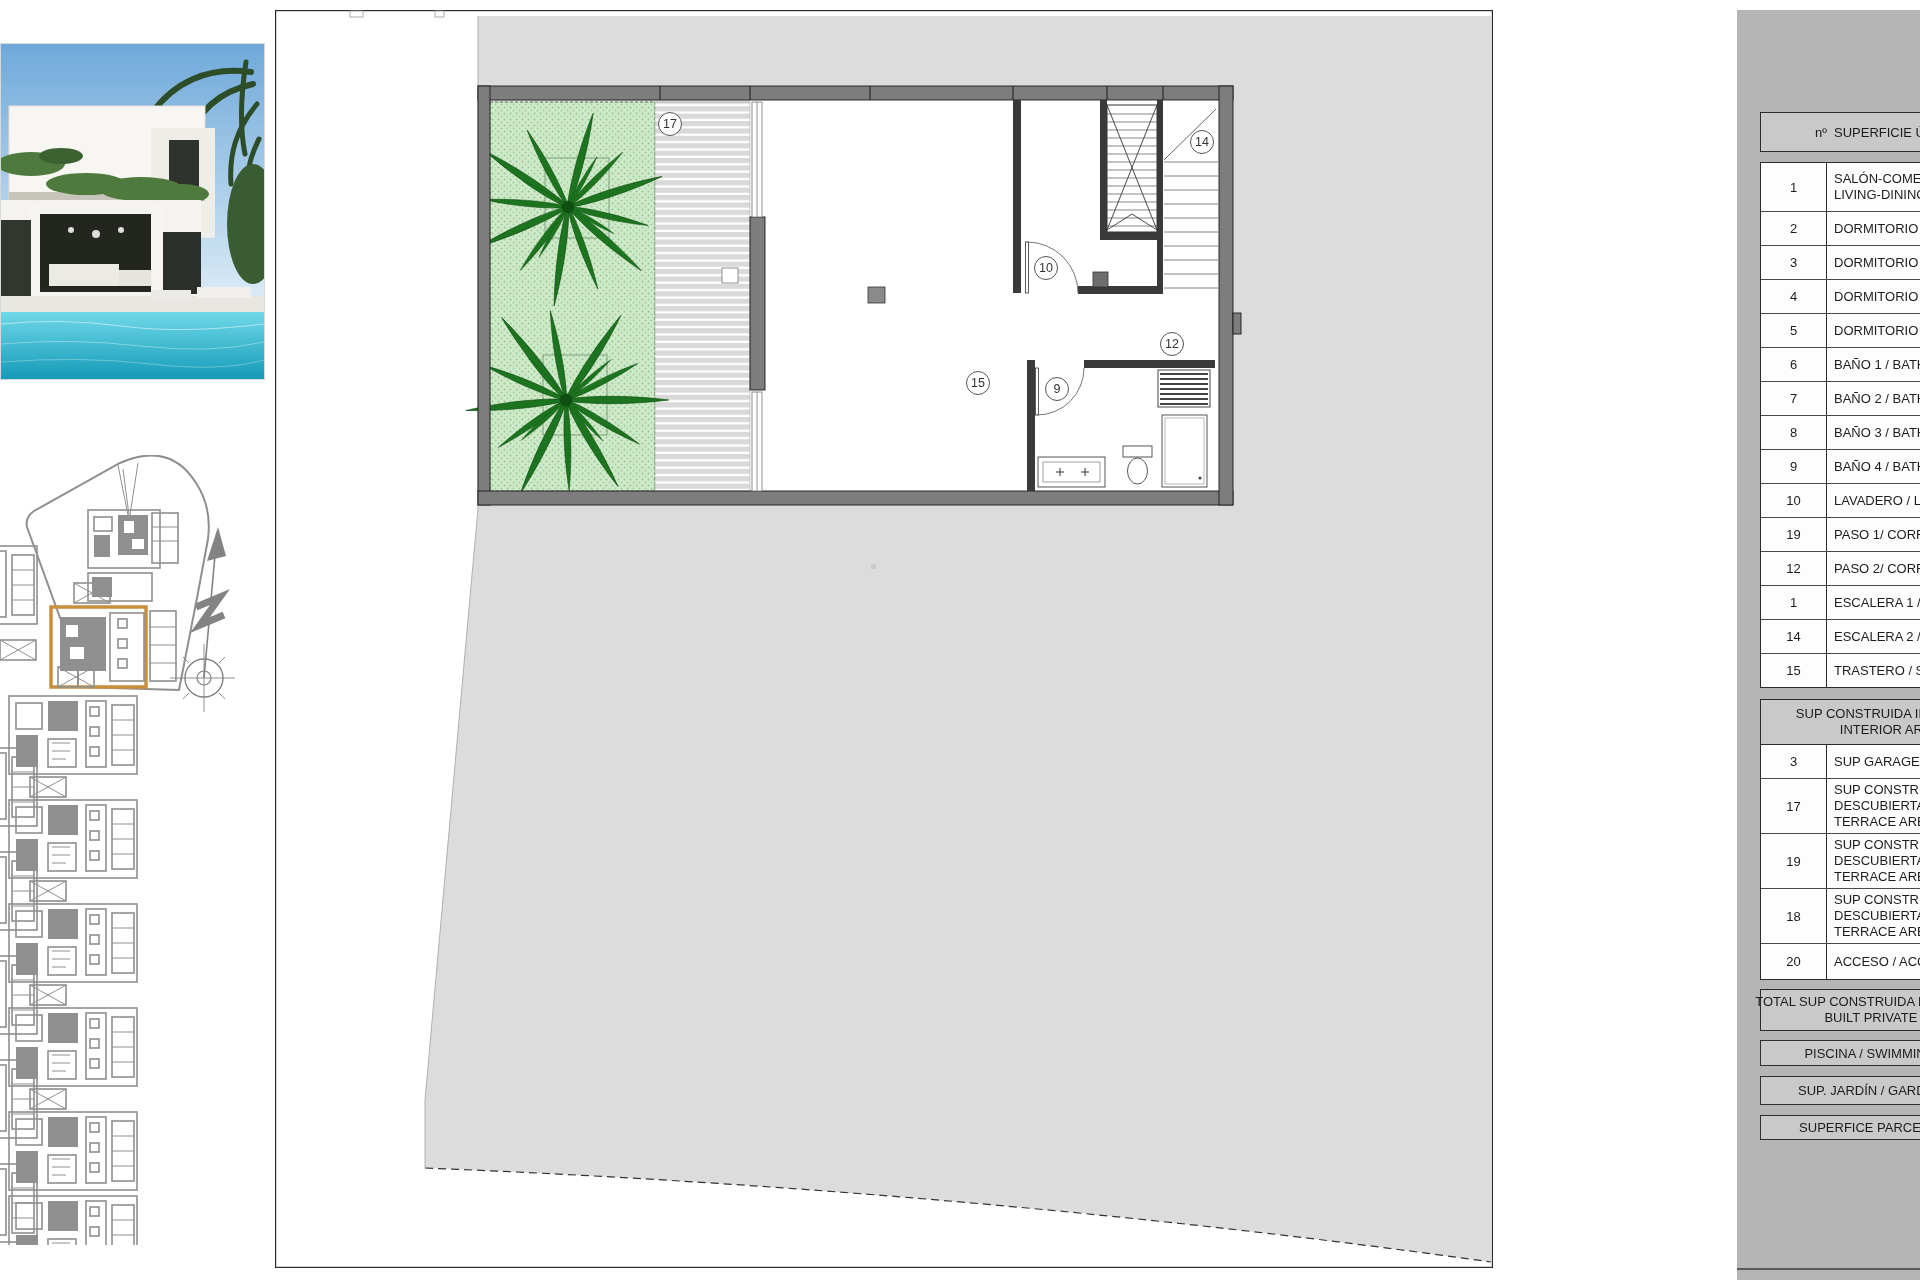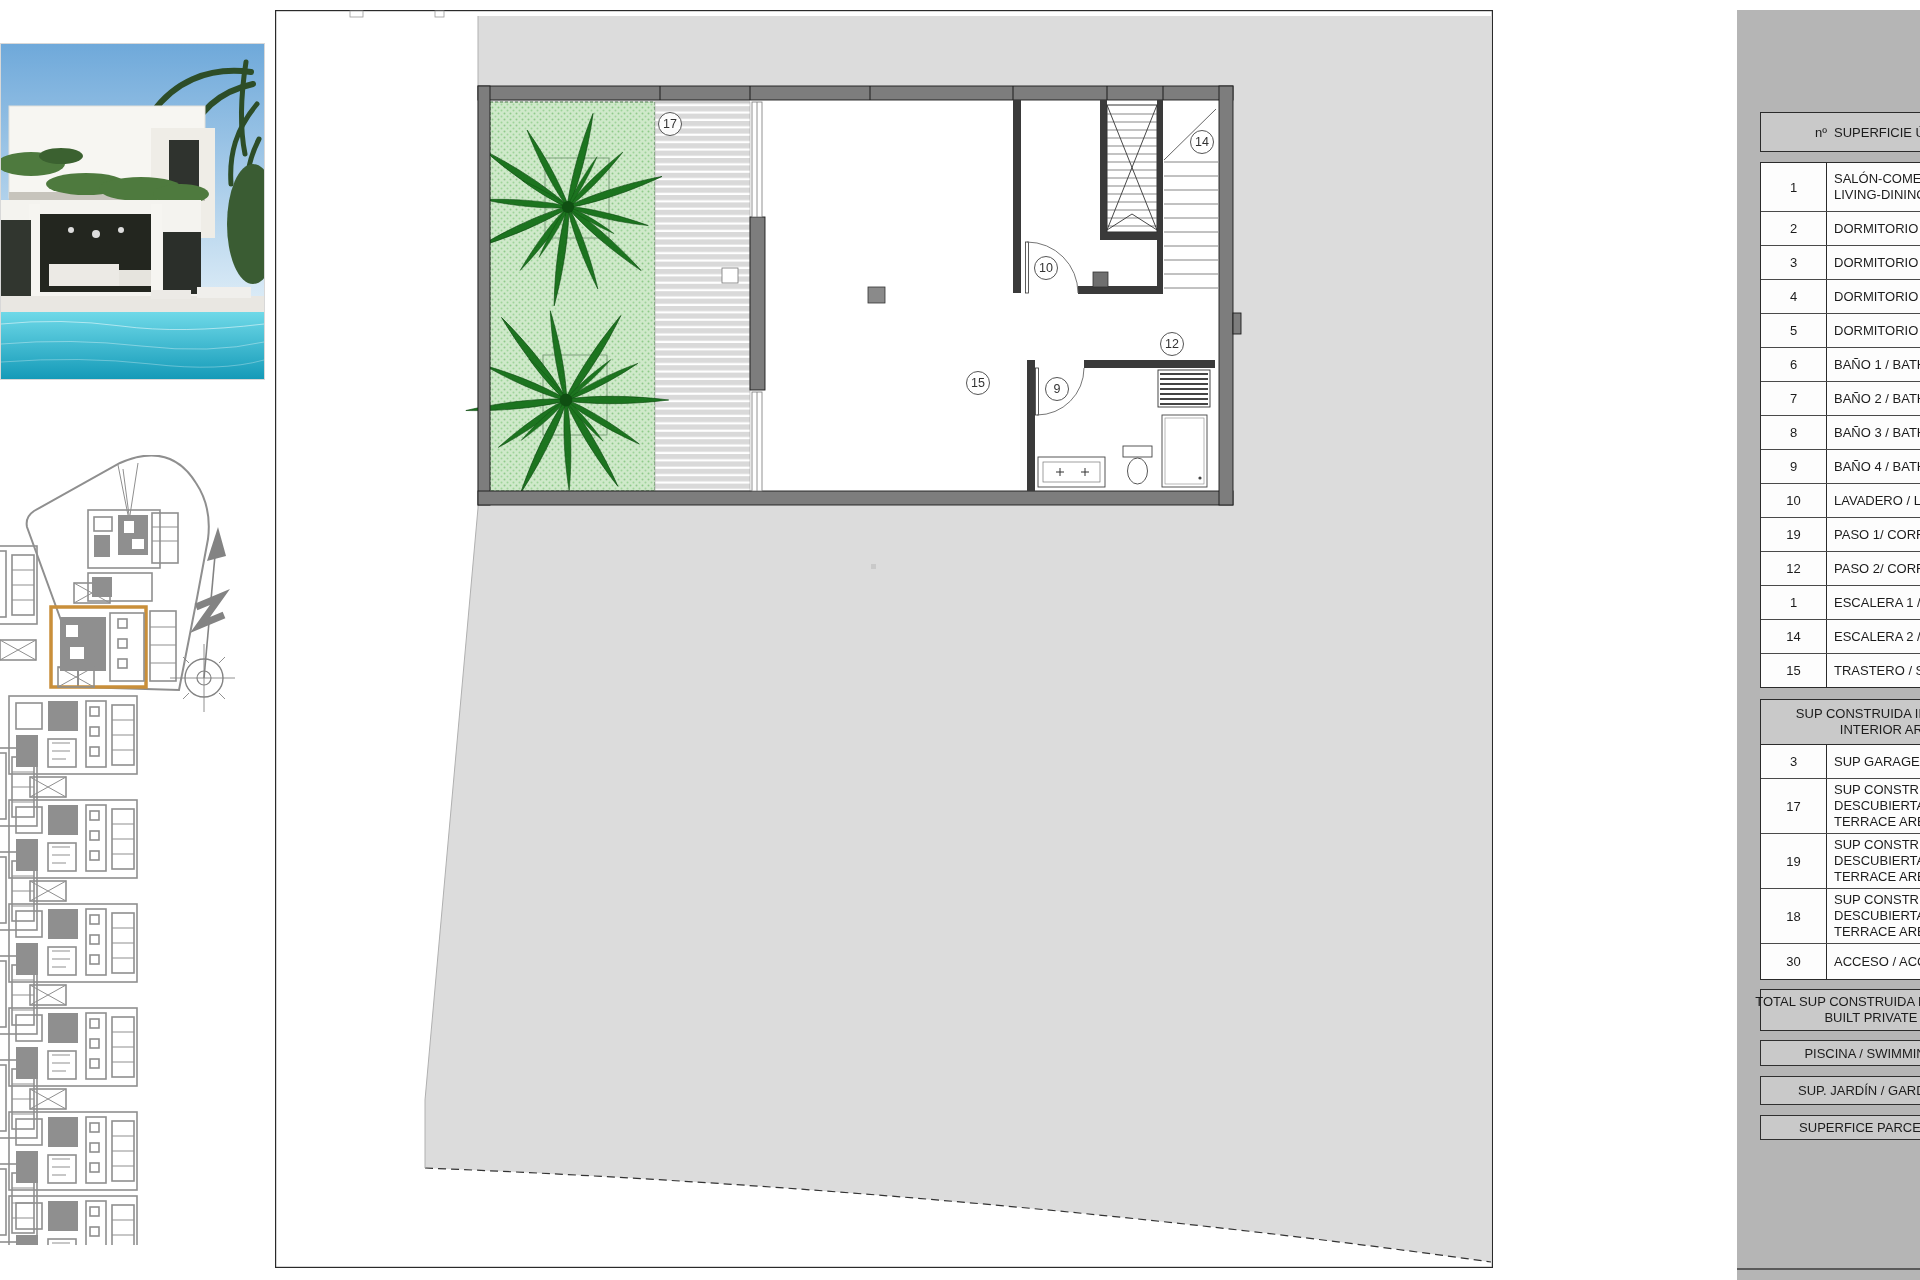--- a/index.html
+++ b/index.html
@@ -459,21 +459,21 @@
         </div>
         <div class="trow" style="height: 54px;">
           <div class="cell-num">18</div>
           <div class="cell-name">
             <span>SUP CONSTRUIDA</span>
             <span>DESCUBIERTA /</span>
             <span>TERRACE AREA</span>
           </div>
         </div>
         <div class="trow" style="height: 35px;">
-          <div class="cell-num">30</div>
+          <div class="cell-num">20</div>
           <div class="cell-name">
             <span>ACCESO / ACCESS</span>
           </div>
         </div>
       </div>
   </div>
 
   <div class="tbox totalbox">
     <span>TOTAL SUP CONSTRUIDA PRIVADA / TOTAL</span>
     <span>BUILT PRIVATE AREA</span>

